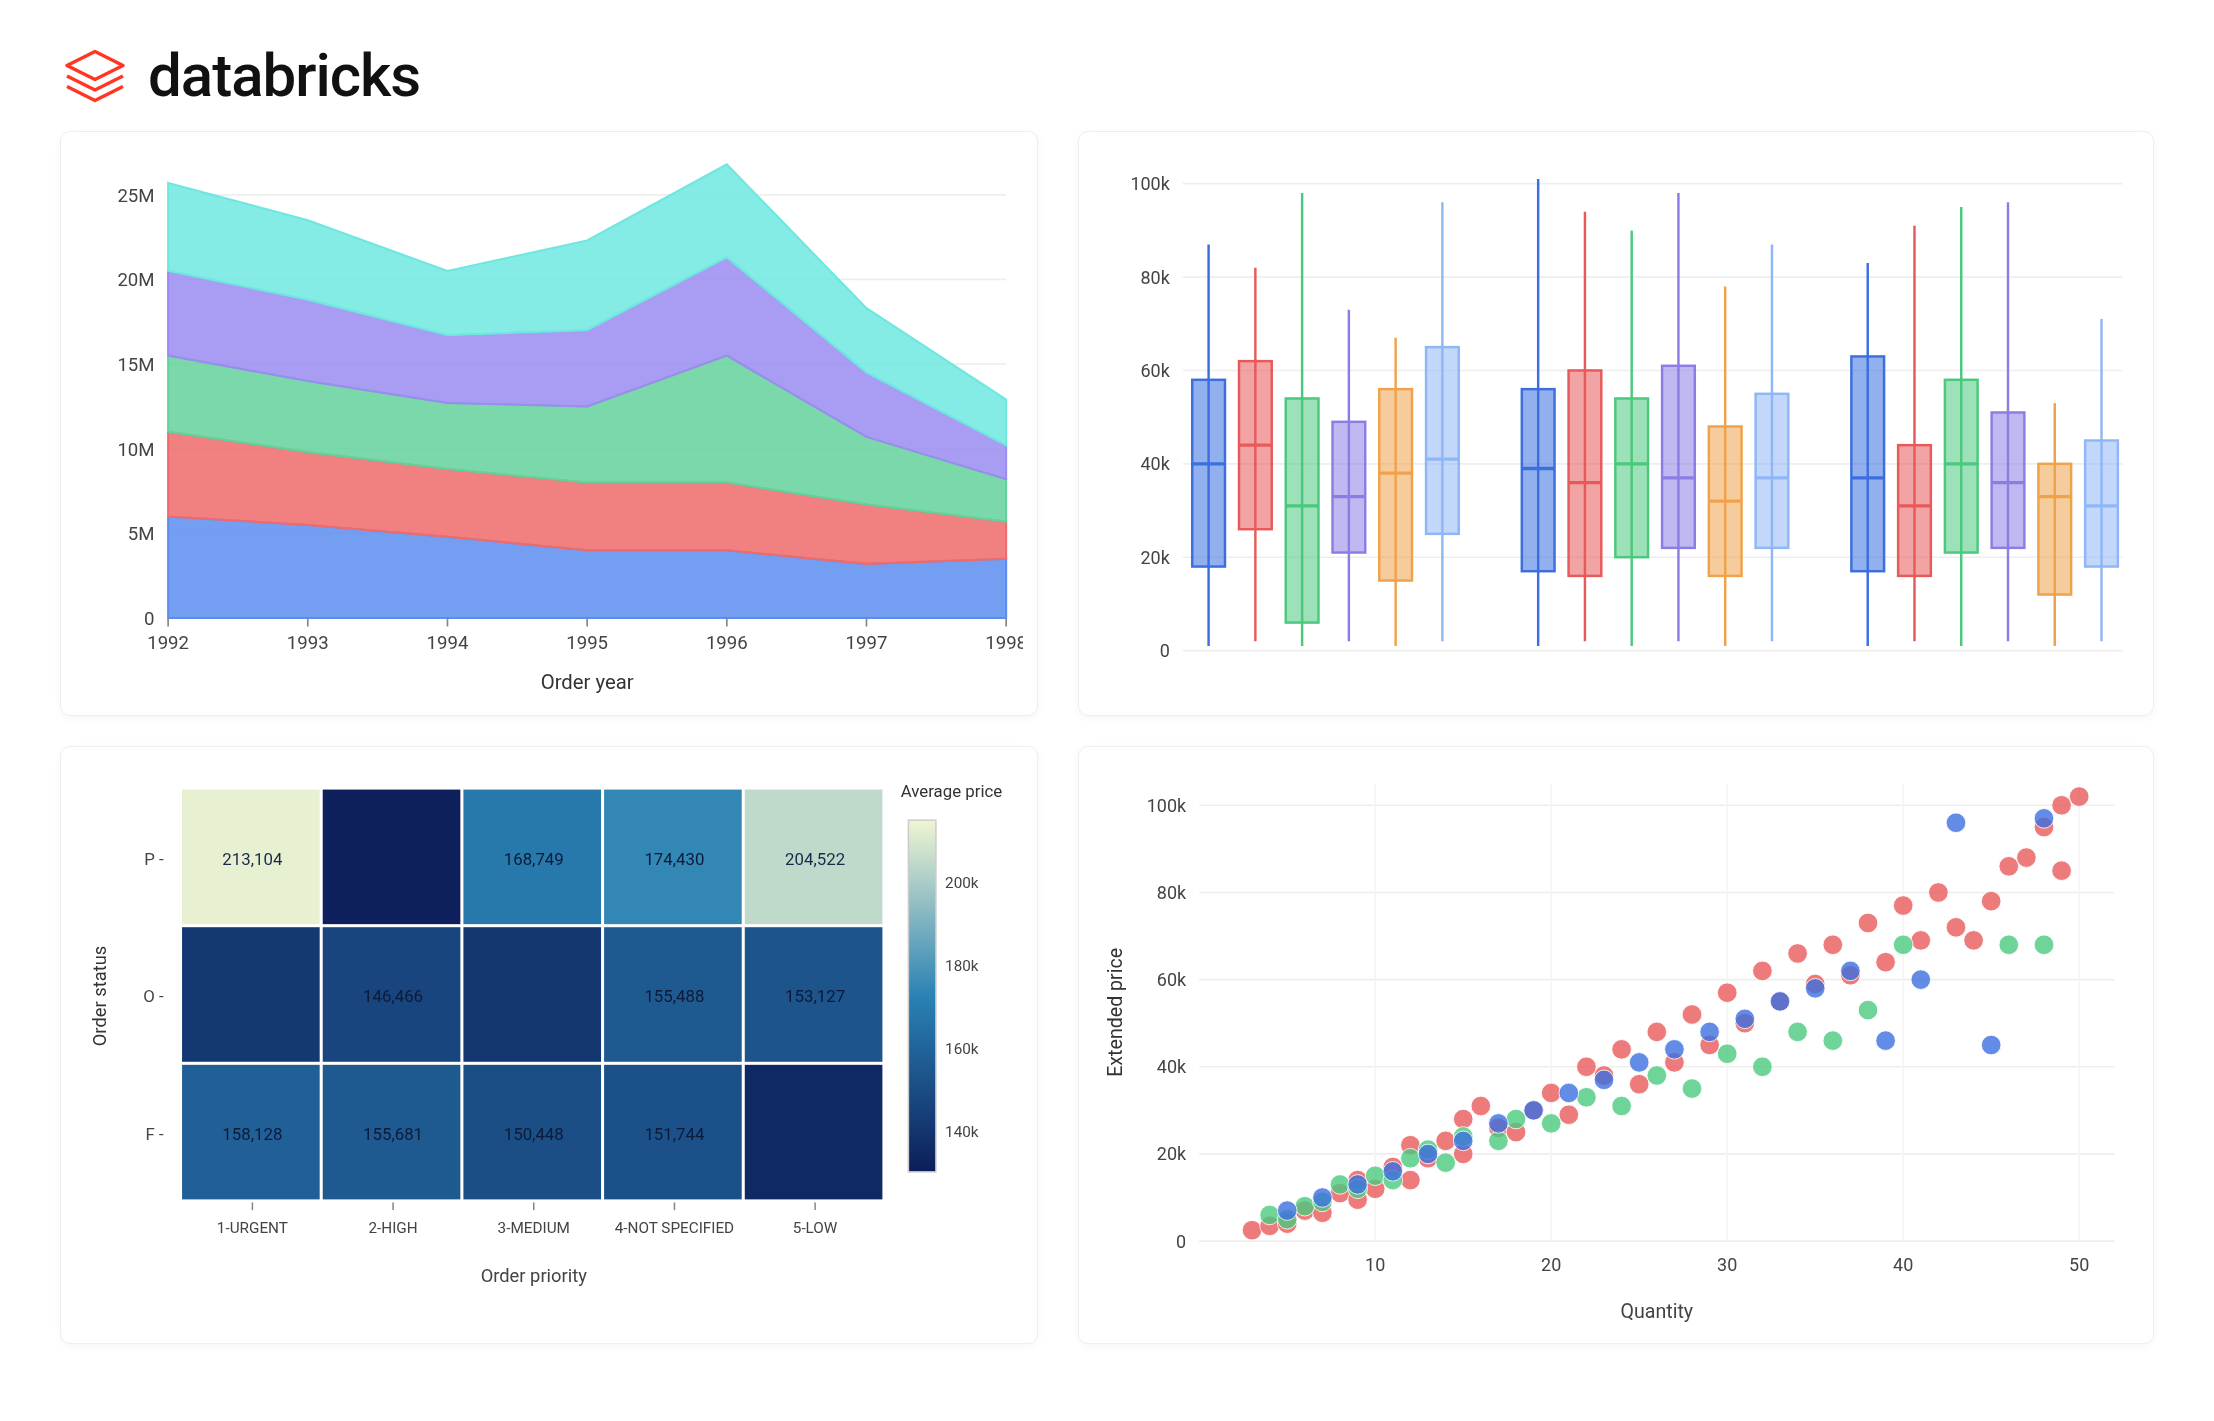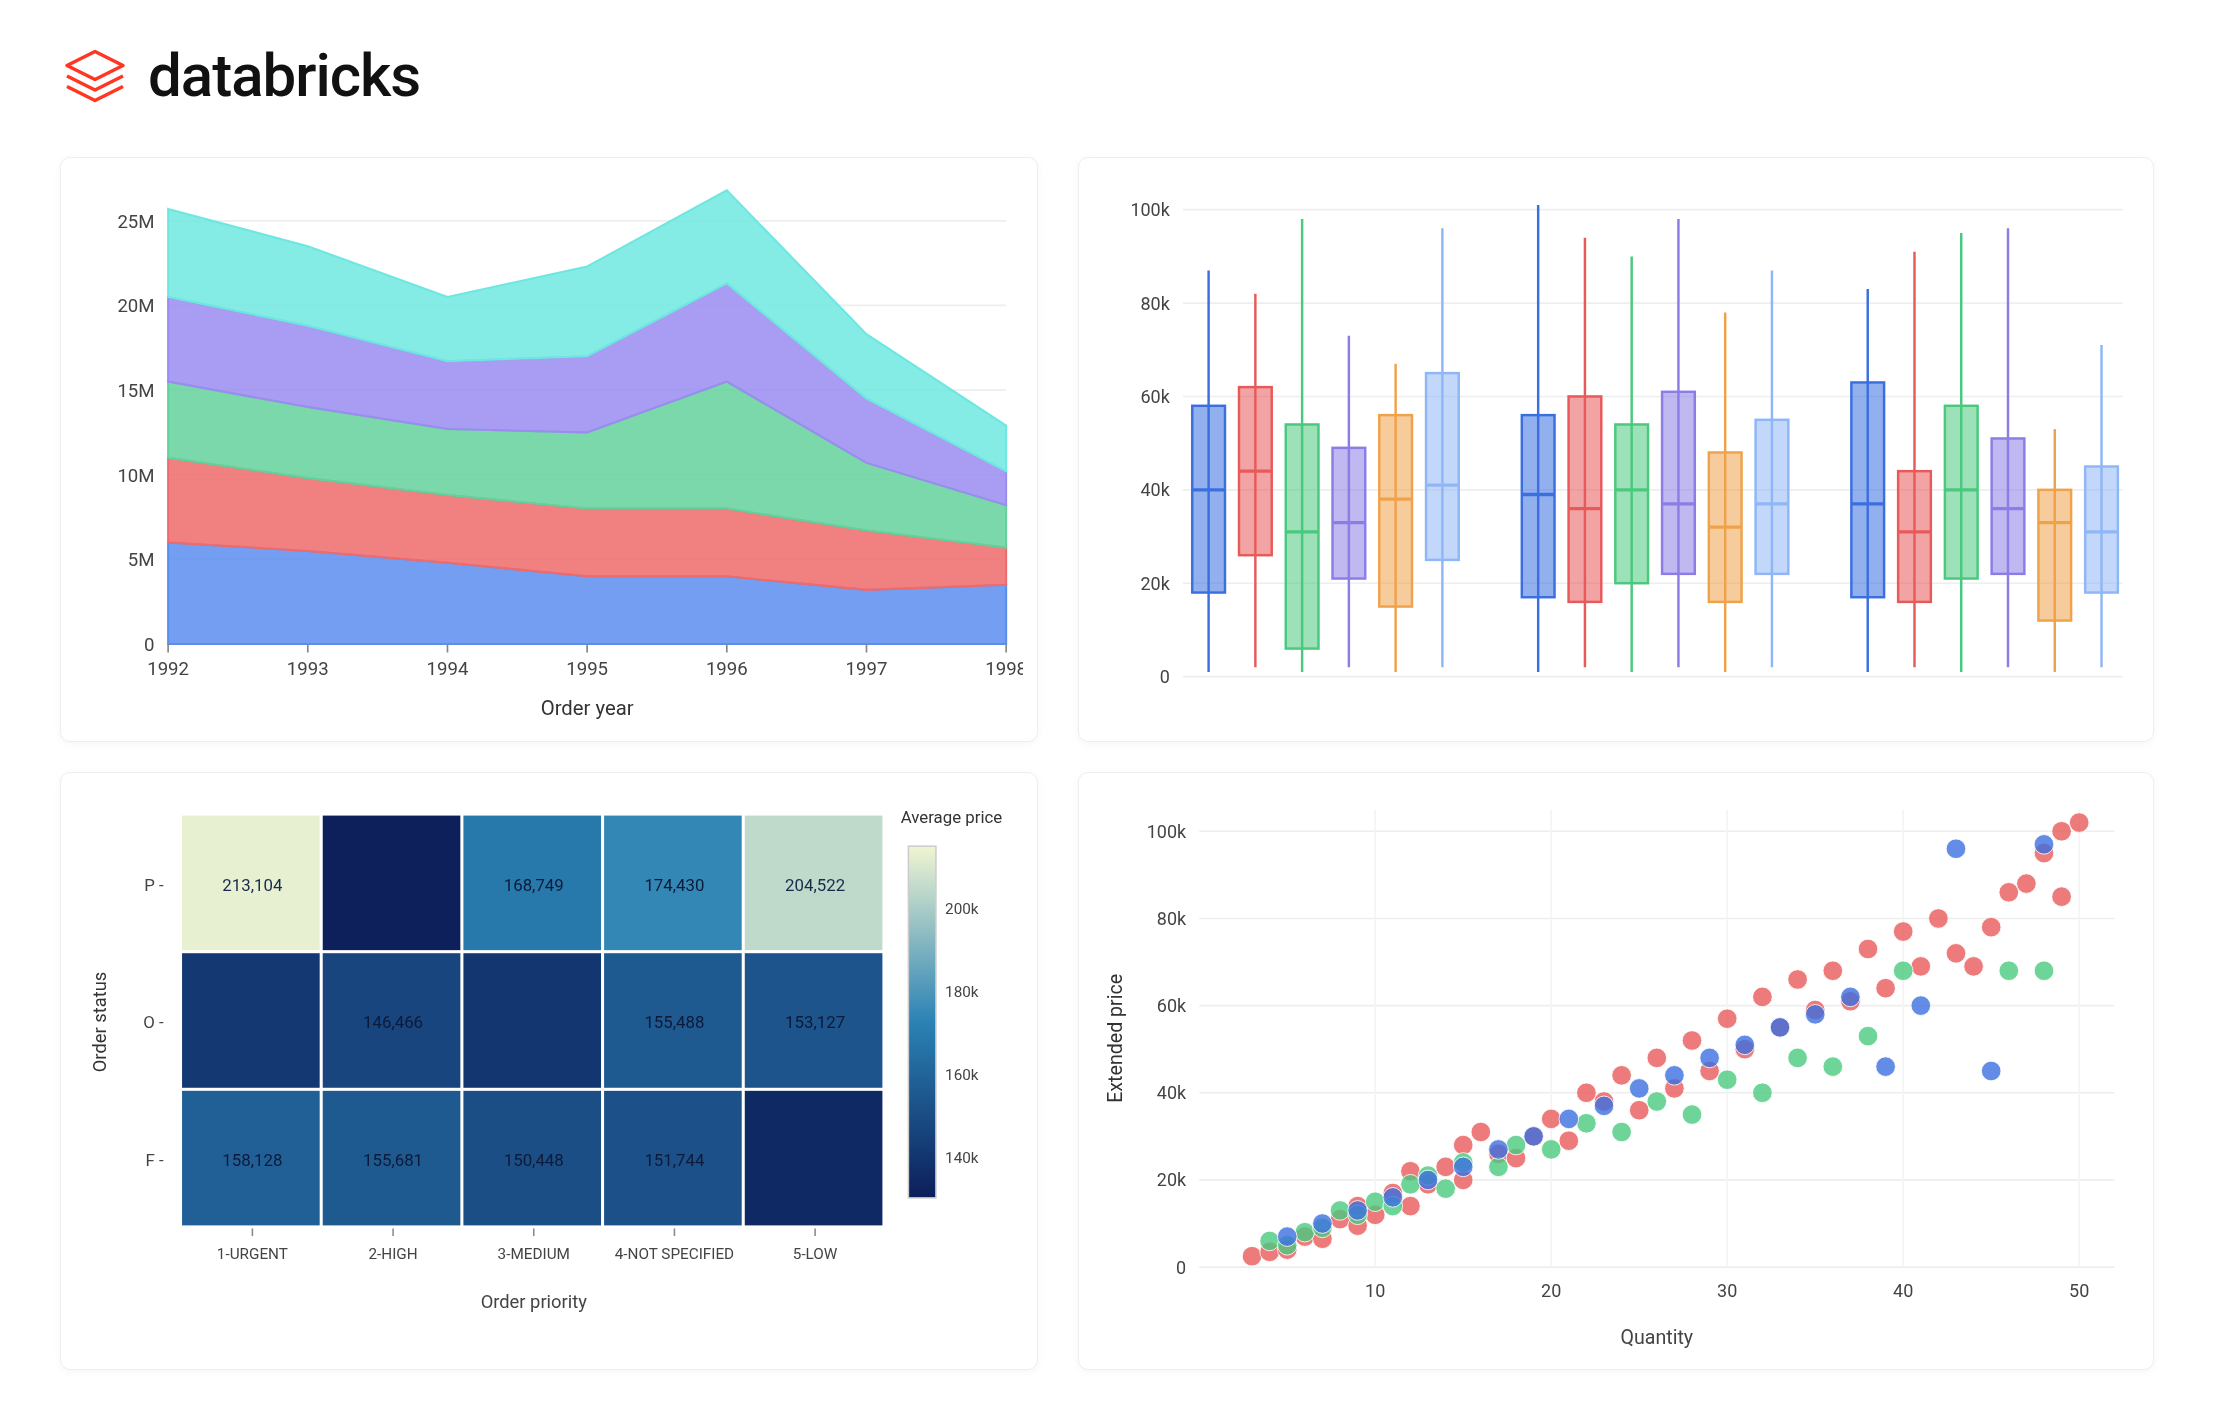--- a/index.html
+++ b/index.html
@@ -2,21 +2,21 @@
 <html><head>
 <meta charset="utf-8">
 <style>
 * { box-sizing: border-box; margin: 0; padding: 0; }
 body {
   font-family: -apple-system, BlinkMacSystemFont, "Segoe UI", Roboto, Helvetica, Arial, sans-serif;
   background: #fff;
   color: #333;
   padding: 40px 60px;
 }
-.logo-row { display: flex; align-items: center; gap: 18px; margin-bottom: 46px; }
+.logo-row { display: flex; align-items: center; gap: 18px; margin-bottom: 20px; }
 .logo-text { font-size: 60px; font-weight: 500; letter-spacing: -1px; color: #111; }
 .dashboard {
   display: grid;
   grid-template-columns: 1fr 1.1fr;
   gap: 30px 40px;
 }
 .card {
   background: #fff;
   border: 1px solid #eee;
   border-radius: 10px;

